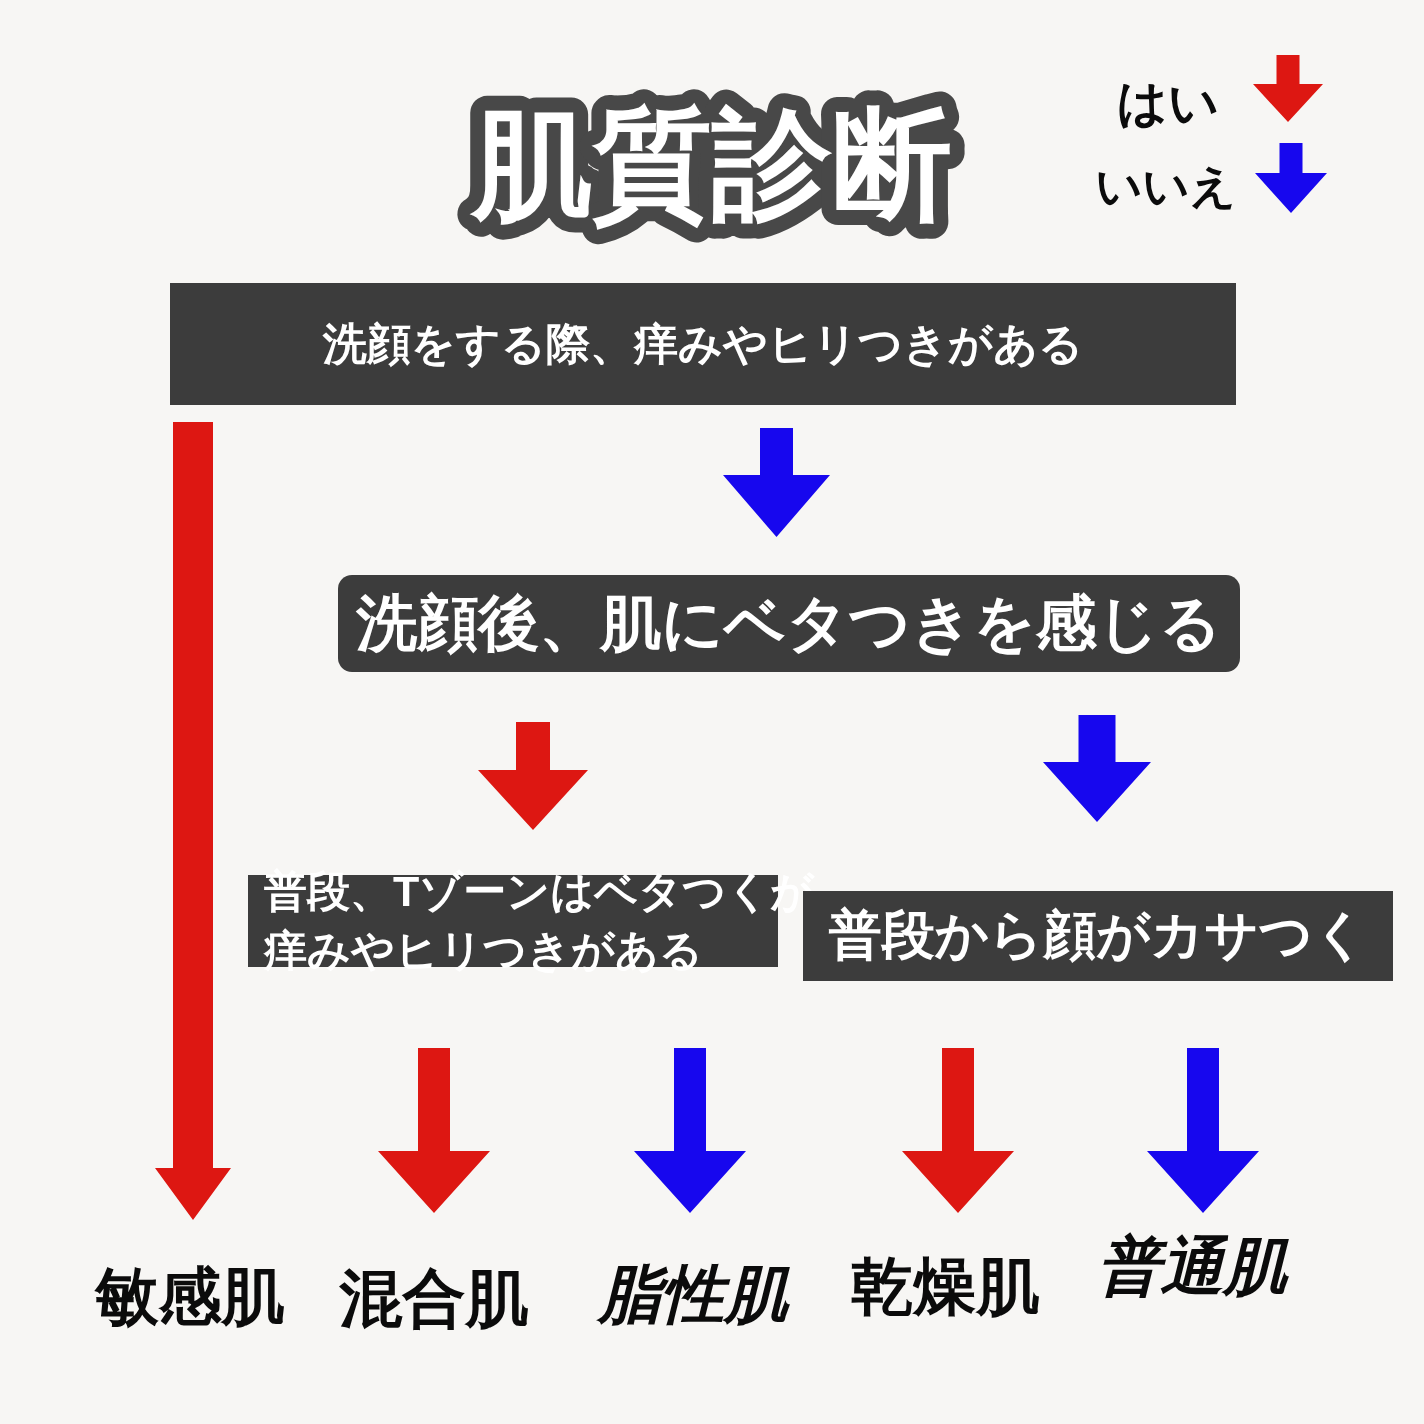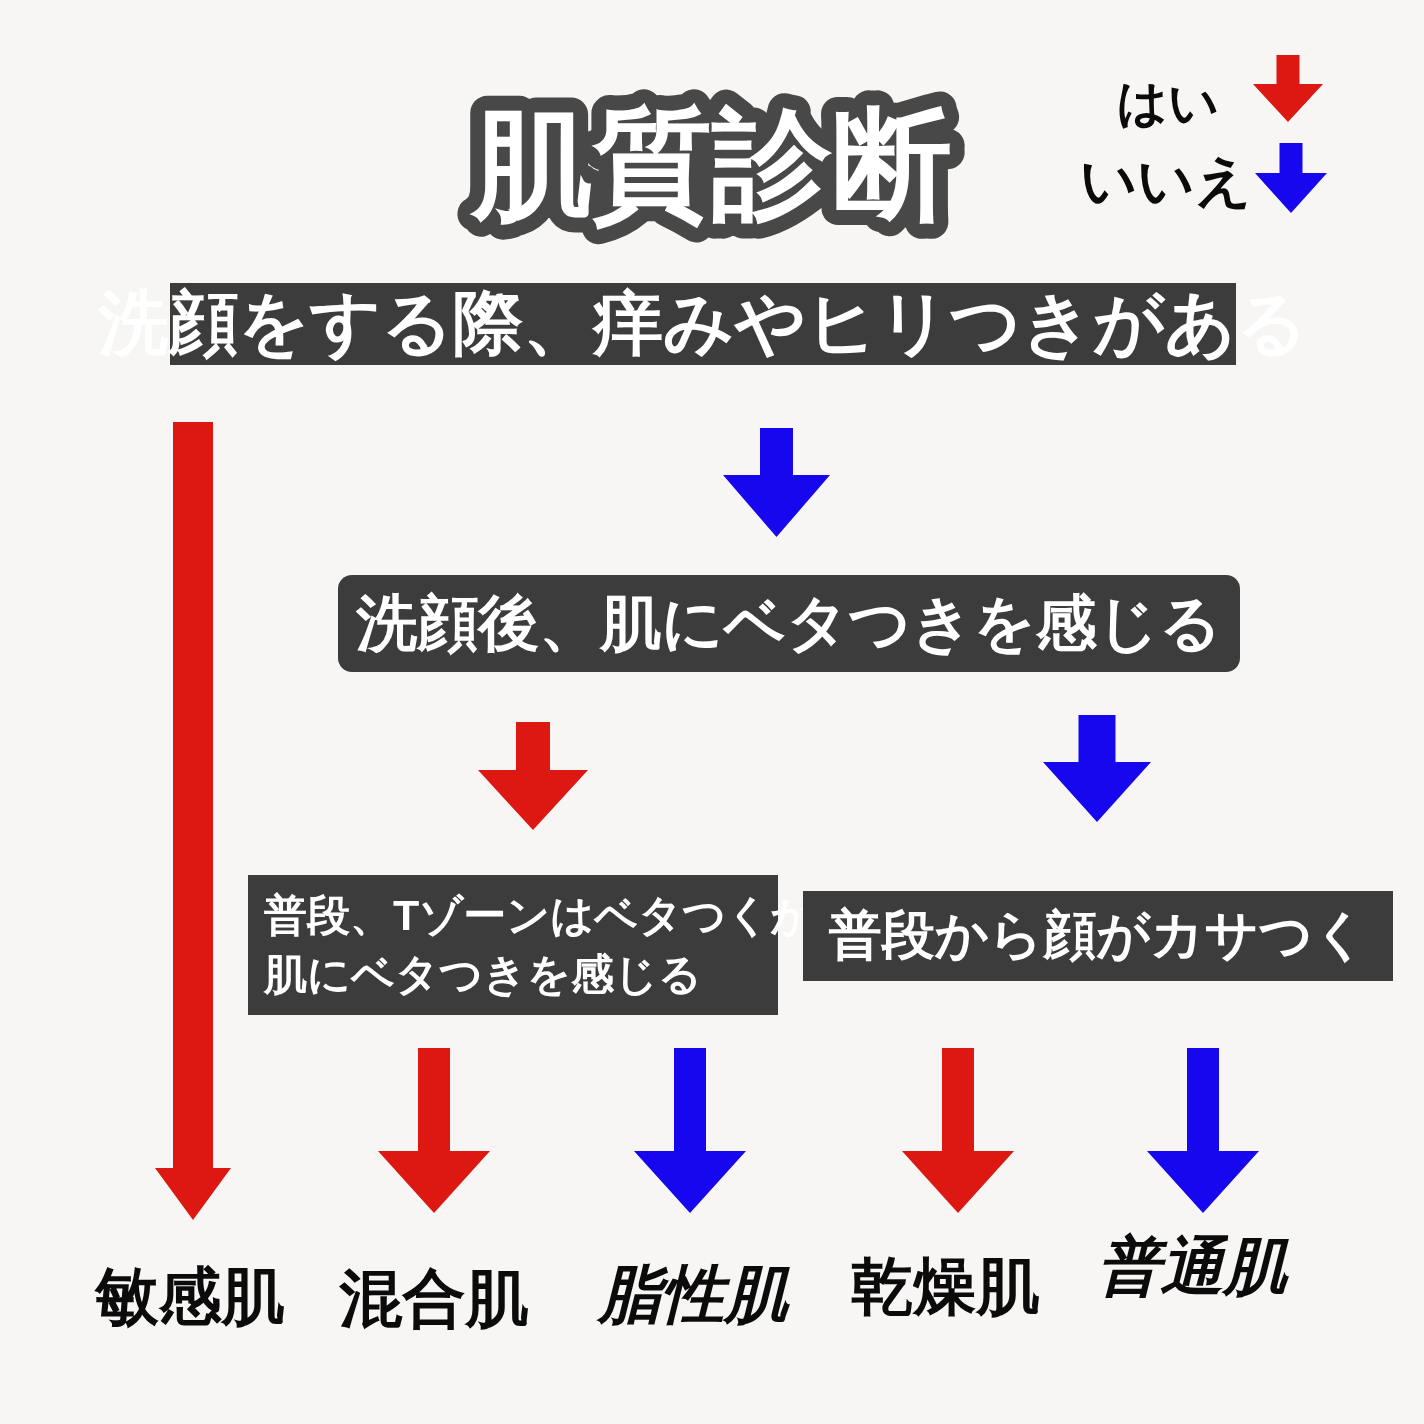--- a/index.html
+++ b/index.html
@@ -21,35 +21,35 @@
     font-weight:bold;
   }
   .legend-label{
     position:absolute;
     transform:translateX(-50%);
     font-weight:900;
     color:var(--text-dark,#0b0b0b);
     white-space:nowrap;
   }
   .legend-yes{left:1168px;top:70px;font-size:50px;text-align:center;}
-  .legend-no{left:1166px;top:144px;font-size:56px;}
+  .legend-no{left:1166px;top:156px;font-size:46px;}
   .qbox{
     position:absolute;
     background:var(--box,#3c3c3c);
     color:#ffffff;
     font-weight:800;
     display:flex;
     align-items:center;
     justify-content:center;
     white-space:nowrap;
     box-sizing:border-box;
   }
-  .q1{left:170px;top:283px;width:1066px;height:82px;font-size:70px;}
+  .q1{left:170px;top:283px;width:1066px;height:122px;font-size:44px;}
   .q2{left:338px;top:575px;width:902px;height:97px;font-size:61px;border-radius:14px;}
-  .q3{left:248px;top:875px;width:530px;height:140px;font-size:43px;
+  .q3{left:248px;top:875px;width:530px;height:92px;font-size:43px;
       flex-direction:column;align-items:flex-start;justify-content:center;
       padding-left:16px;line-height:1.38;}
   .q4{left:803px;top:891px;width:590px;height:90px;font-size:53px;}
   .arrow{position:absolute;display:block;}
   .arrow-red polygon{fill:var(--yes-red,#dd1712);}
   .arrow-blue polygon{fill:var(--no-blue,#1707ee);}
   .result{
     position:absolute;
     transform:translateX(-50%);
     font-size:63px;
@@ -100,21 +100,21 @@
   <svg class="arrow arrow-red" style="left:478px;top:722px" width="110" height="108" viewBox="0 0 110 108">
     <polygon points="38,0 72,0 72,48 110,48 55,108 0,48 38,48"></polygon>
   </svg>
 
   <svg class="arrow arrow-blue" style="left:1043px;top:715px" width="108" height="107" viewBox="0 0 108 107">
     <polygon points="35.5,0 72.5,0 72.5,47 108,47 54,107 0,47 35.5,47"></polygon>
   </svg>
 
   <div class="qbox q3">
     <span>普段、Tゾーンはベタつくが</span>
-    <span>肌にベタつきを感じる</span>
+    <span>痒みやヒリつきがある</span>
   </div>
 
   <div class="qbox q4">
     <span>普段から顔がカサつく</span>
   </div>
 
   <svg class="arrow arrow-red" style="left:378px;top:1048px" width="112" height="165" viewBox="0 0 112 165">
     <polygon points="40,0 72,0 72,103 112,103 56,165 0,103 40,103"></polygon>
   </svg>
   <svg class="arrow arrow-blue" style="left:634px;top:1048px" width="112" height="165" viewBox="0 0 112 165">

